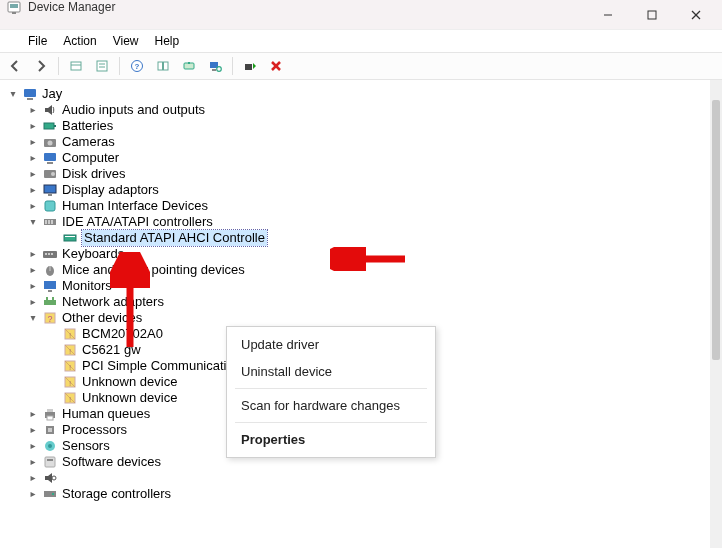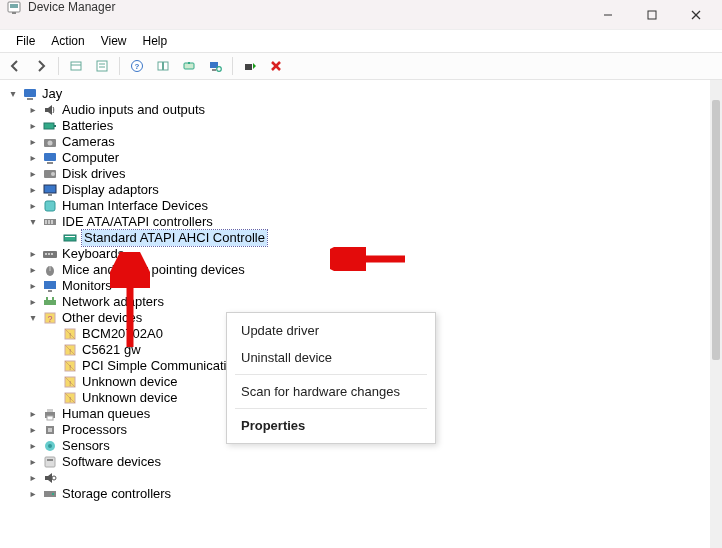--- a/index.html
+++ b/index.html
@@ -38,21 +38,21 @@
     width: 44px; height: 30px;
     display: flex; align-items: center; justify-content: center;
     color: #333;
   }
   .win-btn svg { width: 10px; height: 10px; }
   
   .menubar {
     height: 22px;
     display: flex;
     align-items: center;
-    padding: 0 8px;
+    padding: 0 20px;
     background: #fff;
   }
   .menubar .menuitem {
     padding: 2px 8px;
     font-size: 12px;
   }
   
   .toolbar {
     height: 28px;
     border-top: 1px solid #e5e5e5;
@@ -114,21 +114,21 @@
     outline: 1px dotted #66a;
     padding: 0 2px;
   }
   
   .lvl0 { padding-left: 2px; }
   .lvl1 { padding-left: 22px; }
   .lvl2 { padding-left: 42px; }
   
   .ctxmenu {
     position: absolute;
-    left: 226px; top: 232px;
+    left: 226px; top: 246px;
     width: 210px;
     background: #fff;
     border: 1px solid #d0d0d0;
     box-shadow: 2px 2px 6px rgba(0,0,0,0.15);
     padding: 4px 0;
     font-size: 13px;
   }
   .ctx-item {
     padding: 6px 14px;
     color: #222;

